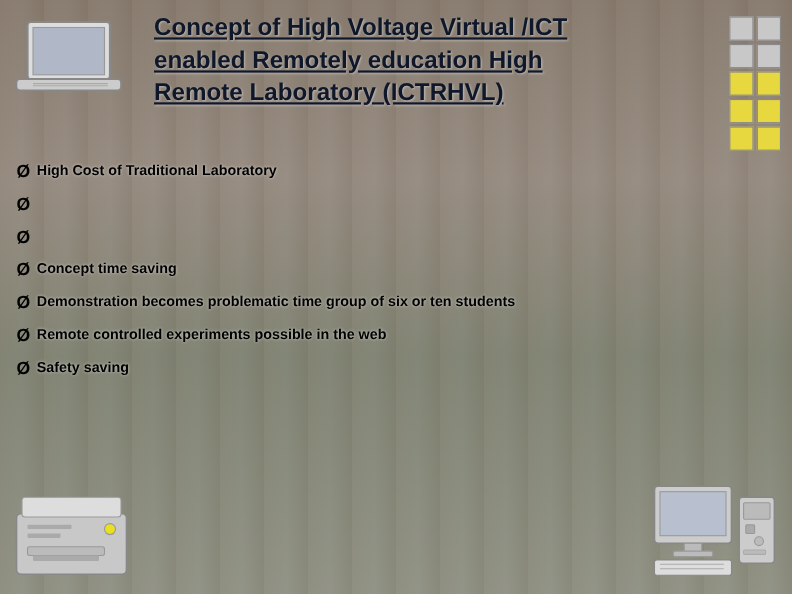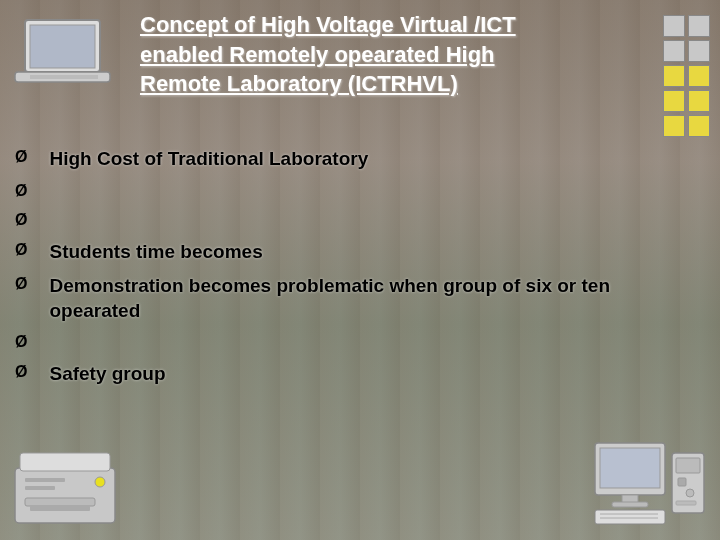--- a/index.html
+++ b/index.html
@@ -62,21 +62,21 @@
       height: 80px;
     }
 
     .title-box {
       flex: 1;
     }
 
     .title-text {
       font-size: 22px;
       font-weight: bold;
-      color: #ffffff;
+      color: #0f172a;
       text-decoration: underline;
       line-height: 1.35;
       text-shadow: 1px 1px 2px rgba(255,255,255,0.4);
     }
 
     
     .right-squares {
       display: flex;
       flex-direction: column;
       gap: 3px;
@@ -113,26 +113,25 @@
 
     .bullet-arrow {
       font-size: 16px;
       color: #000;
       font-weight: bold;
       flex-shrink: 0;
       line-height: 1.3;
     }
 
     .bullet-text {
-      font-size: 19px;
+      font-size: 13px;
       color: #000;
       font-weight: 600;
       line-height: 1.3;
       text-shadow: 0 0 3px rgba(255,255,255,0.6);
-      margin-left: 16px;
     }
 
     
     .bottom-section {
       display: flex;
       justify-content: space-between;
       align-items: flex-end;
       padding: 5px 10px 8px 10px;
     }
 
@@ -164,21 +163,21 @@
         <rect x="5" y="57" width="95" height="10" rx="3" fill="#ccc" stroke="#888" stroke-width="1.5"></rect>
 
         <line x1="20" y1="61" x2="88" y2="61" stroke="#aaa" stroke-width="1"></line>
         <line x1="20" y1="63" x2="88" y2="63" stroke="#aaa" stroke-width="1"></line>
       </svg>
     </div>
 
     <div class="title-box">
       <div class="title-text">
         <span>Concept of High Voltage Virtual /ICT</span><br>
-        <span>enabled Remotely opearated High</span><br>
+        <span>enabled Remotely education High</span><br>
         <span>Remote  Laboratory (ICTRHVL)</span>
       </div>
     </div>
 
     <div class="right-squares">
       <div class="sq-row">
         <div class="sq sq-gray"></div>
         <div class="sq sq-gray"></div>
       </div>
       <div class="sq-row">
@@ -207,32 +206,33 @@
       <span class="bullet-text">High Cost of Traditional Laboratory</span>
     </div>
     <div class="bullet-item">
       <span class="bullet-arrow">Ø</span>
     </div>
     <div class="bullet-item">
       <span class="bullet-arrow">Ø</span>
     </div>
     <div class="bullet-item">
       <span class="bullet-arrow">Ø</span>
-      <span class="bullet-text">Students time becomes</span>
-    </div>
-    <div class="bullet-item">
-      <span class="bullet-arrow">Ø</span>
-      <span class="bullet-text">Demonstration becomes problematic when group of six or ten opearated</span>
-    </div>
-    <div class="bullet-item">
-      <span class="bullet-arrow">Ø</span>
-    </div>
-    <div class="bullet-item">
-      <span class="bullet-arrow">Ø</span>
-      <span class="bullet-text">Safety group</span>
+      <span class="bullet-text">Concept time saving</span>
+    </div>
+    <div class="bullet-item">
+      <span class="bullet-arrow">Ø</span>
+      <span class="bullet-text">Demonstration becomes problematic time group of six or ten students</span>
+    </div>
+    <div class="bullet-item">
+      <span class="bullet-arrow">Ø</span>
+      <span class="bullet-text">Remote controlled experiments possible in the web</span>
+    </div>
+    <div class="bullet-item">
+      <span class="bullet-arrow">Ø</span>
+      <span class="bullet-text">Safety saving</span>
     </div>
   </div>
 
   <div class="bottom-section">
 
     <div class="printer-icon">
       <svg viewBox="0 0 130 90" xmlns="http://www.w3.org/2000/svg">
 
         <rect x="5" y="30" width="100" height="55" rx="4" fill="#c8c8c8" stroke="#888" stroke-width="1.5"></rect>
 

